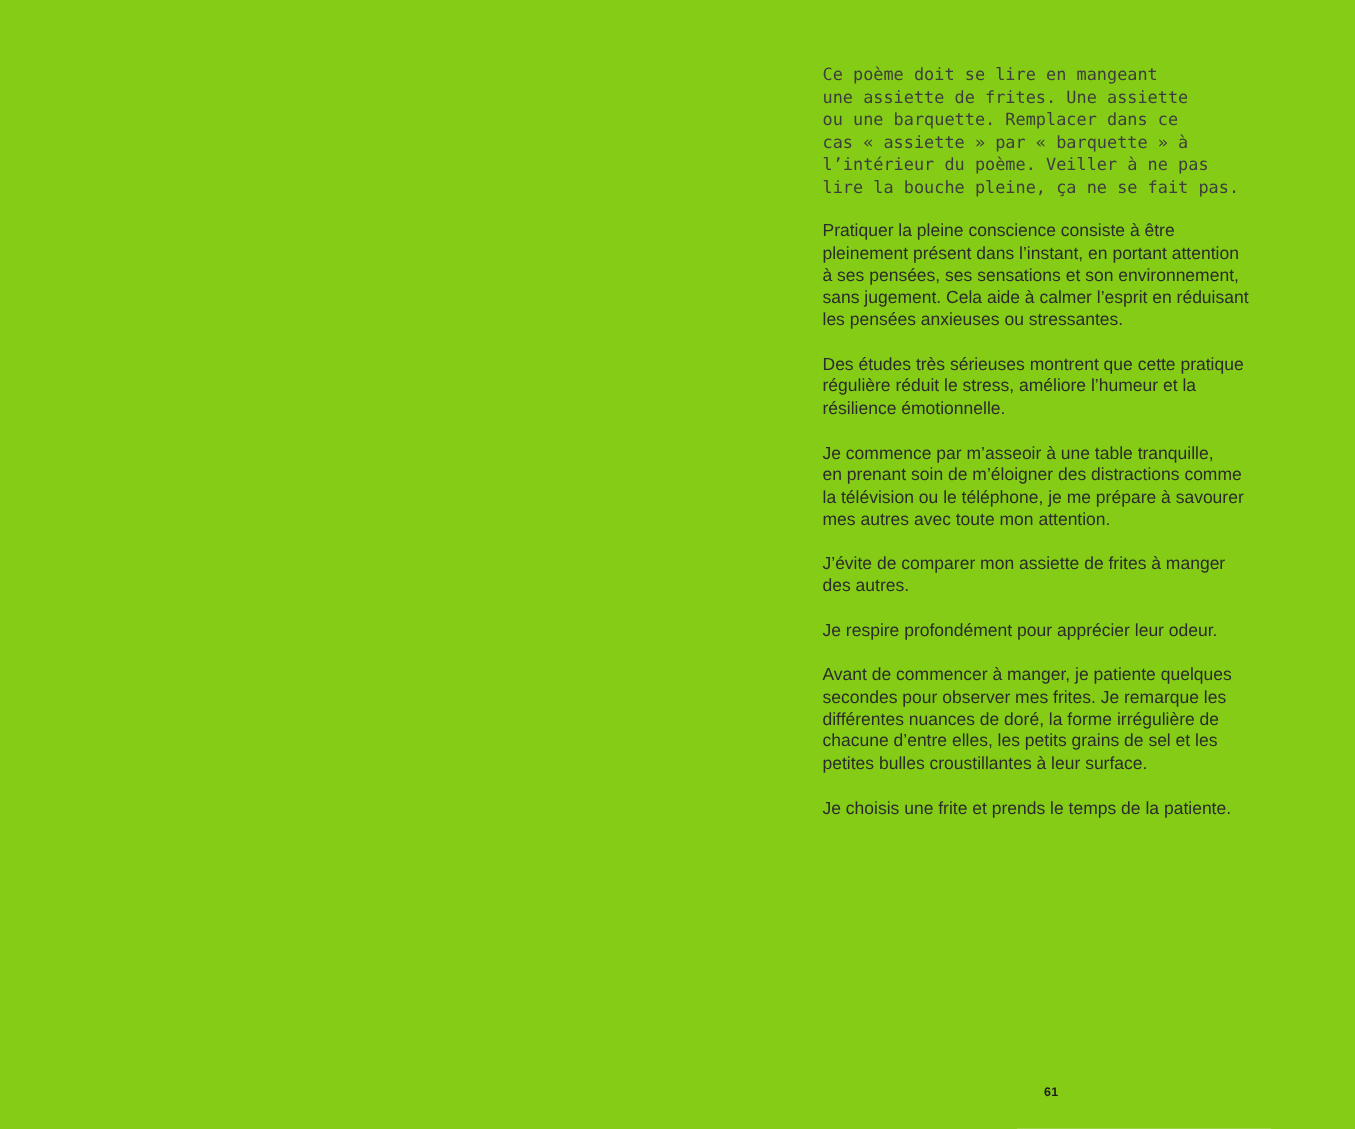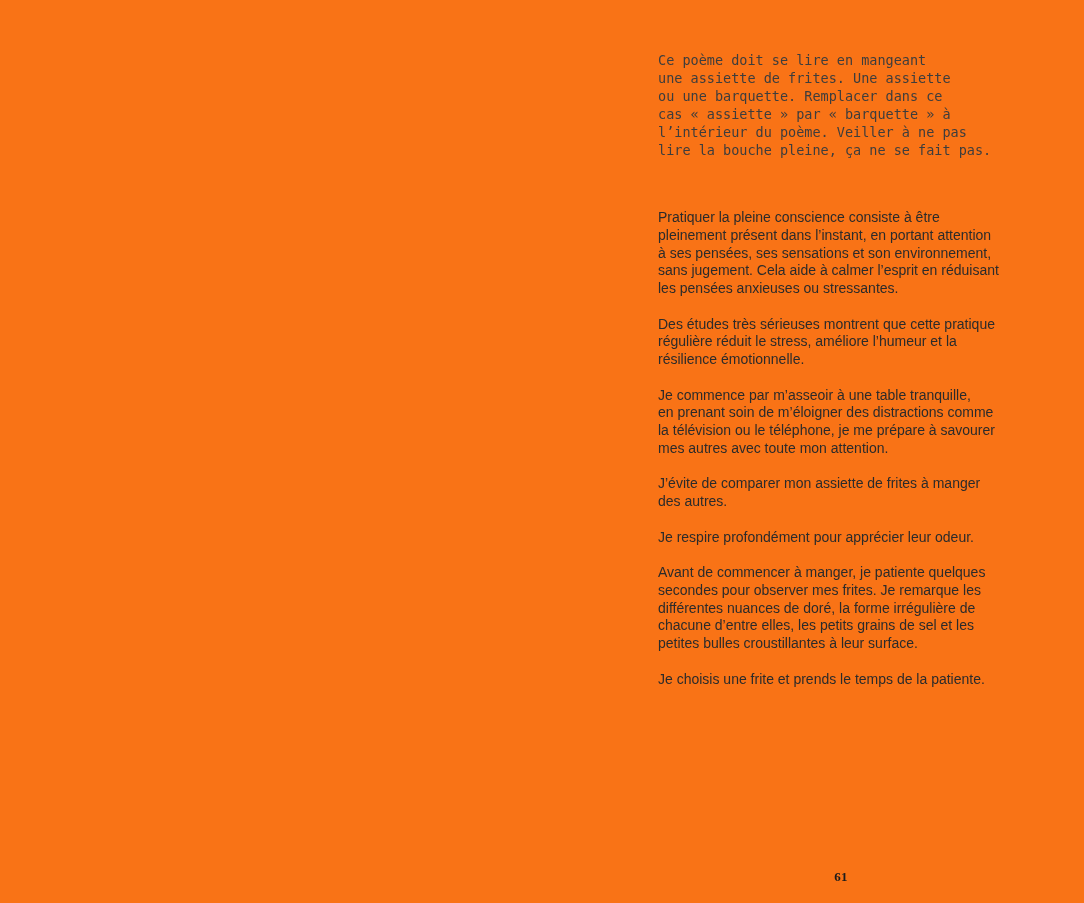--- a/index.html
+++ b/index.html
@@ -10,58 +10,58 @@
     width: 1084px;
     height: 903px;
     background: #ffffff;
     position: relative;
     overflow: hidden;
     font-family: "Liberation Sans", sans-serif;
   }
   .book-page {
     position: absolute;
     inset: 0;
-    background: #f97316;
+    background: #84cc16;
   }
   .text-column {
     position: absolute;
     left: 658px;
     top: 51px;
     width: 380px;
   }
   .poem-note {
     font-family: "DejaVu Sans Mono", "Liberation Mono", monospace;
     font-size: 13.5px;
     line-height: 18px;
     color: #3d3d3d;
     white-space: pre-line;
     letter-spacing: 0px;
   }
   .body-text {
-    margin-top: 50px;
+    margin-top: 17px;
     font-family: "Liberation Sans", sans-serif;
     font-size: 14px;
     line-height: 17.75px;
     color: #2b2b2b;
   }
   .body-text p {
     margin: 0 0 17.75px 0;
     white-space: pre-line;
   }
   .body-text p:last-child {
     margin-bottom: 0;
   }
   .page-number {
     position: absolute;
     left: 658px;
     top: 869px;
     width: 366px;
     text-align: center;
-    font-family: Liberation Serif, serif;
-    font-size: 13px;
+    font-family: Liberation Sans, sans-serif;
+    font-size: 10px;
     font-weight: bold;
     color: #1c1c1c;
     letter-spacing: 0.2px;
   }
 </style>
 </head>
 <body>
 
 <div class="book-page">
 

